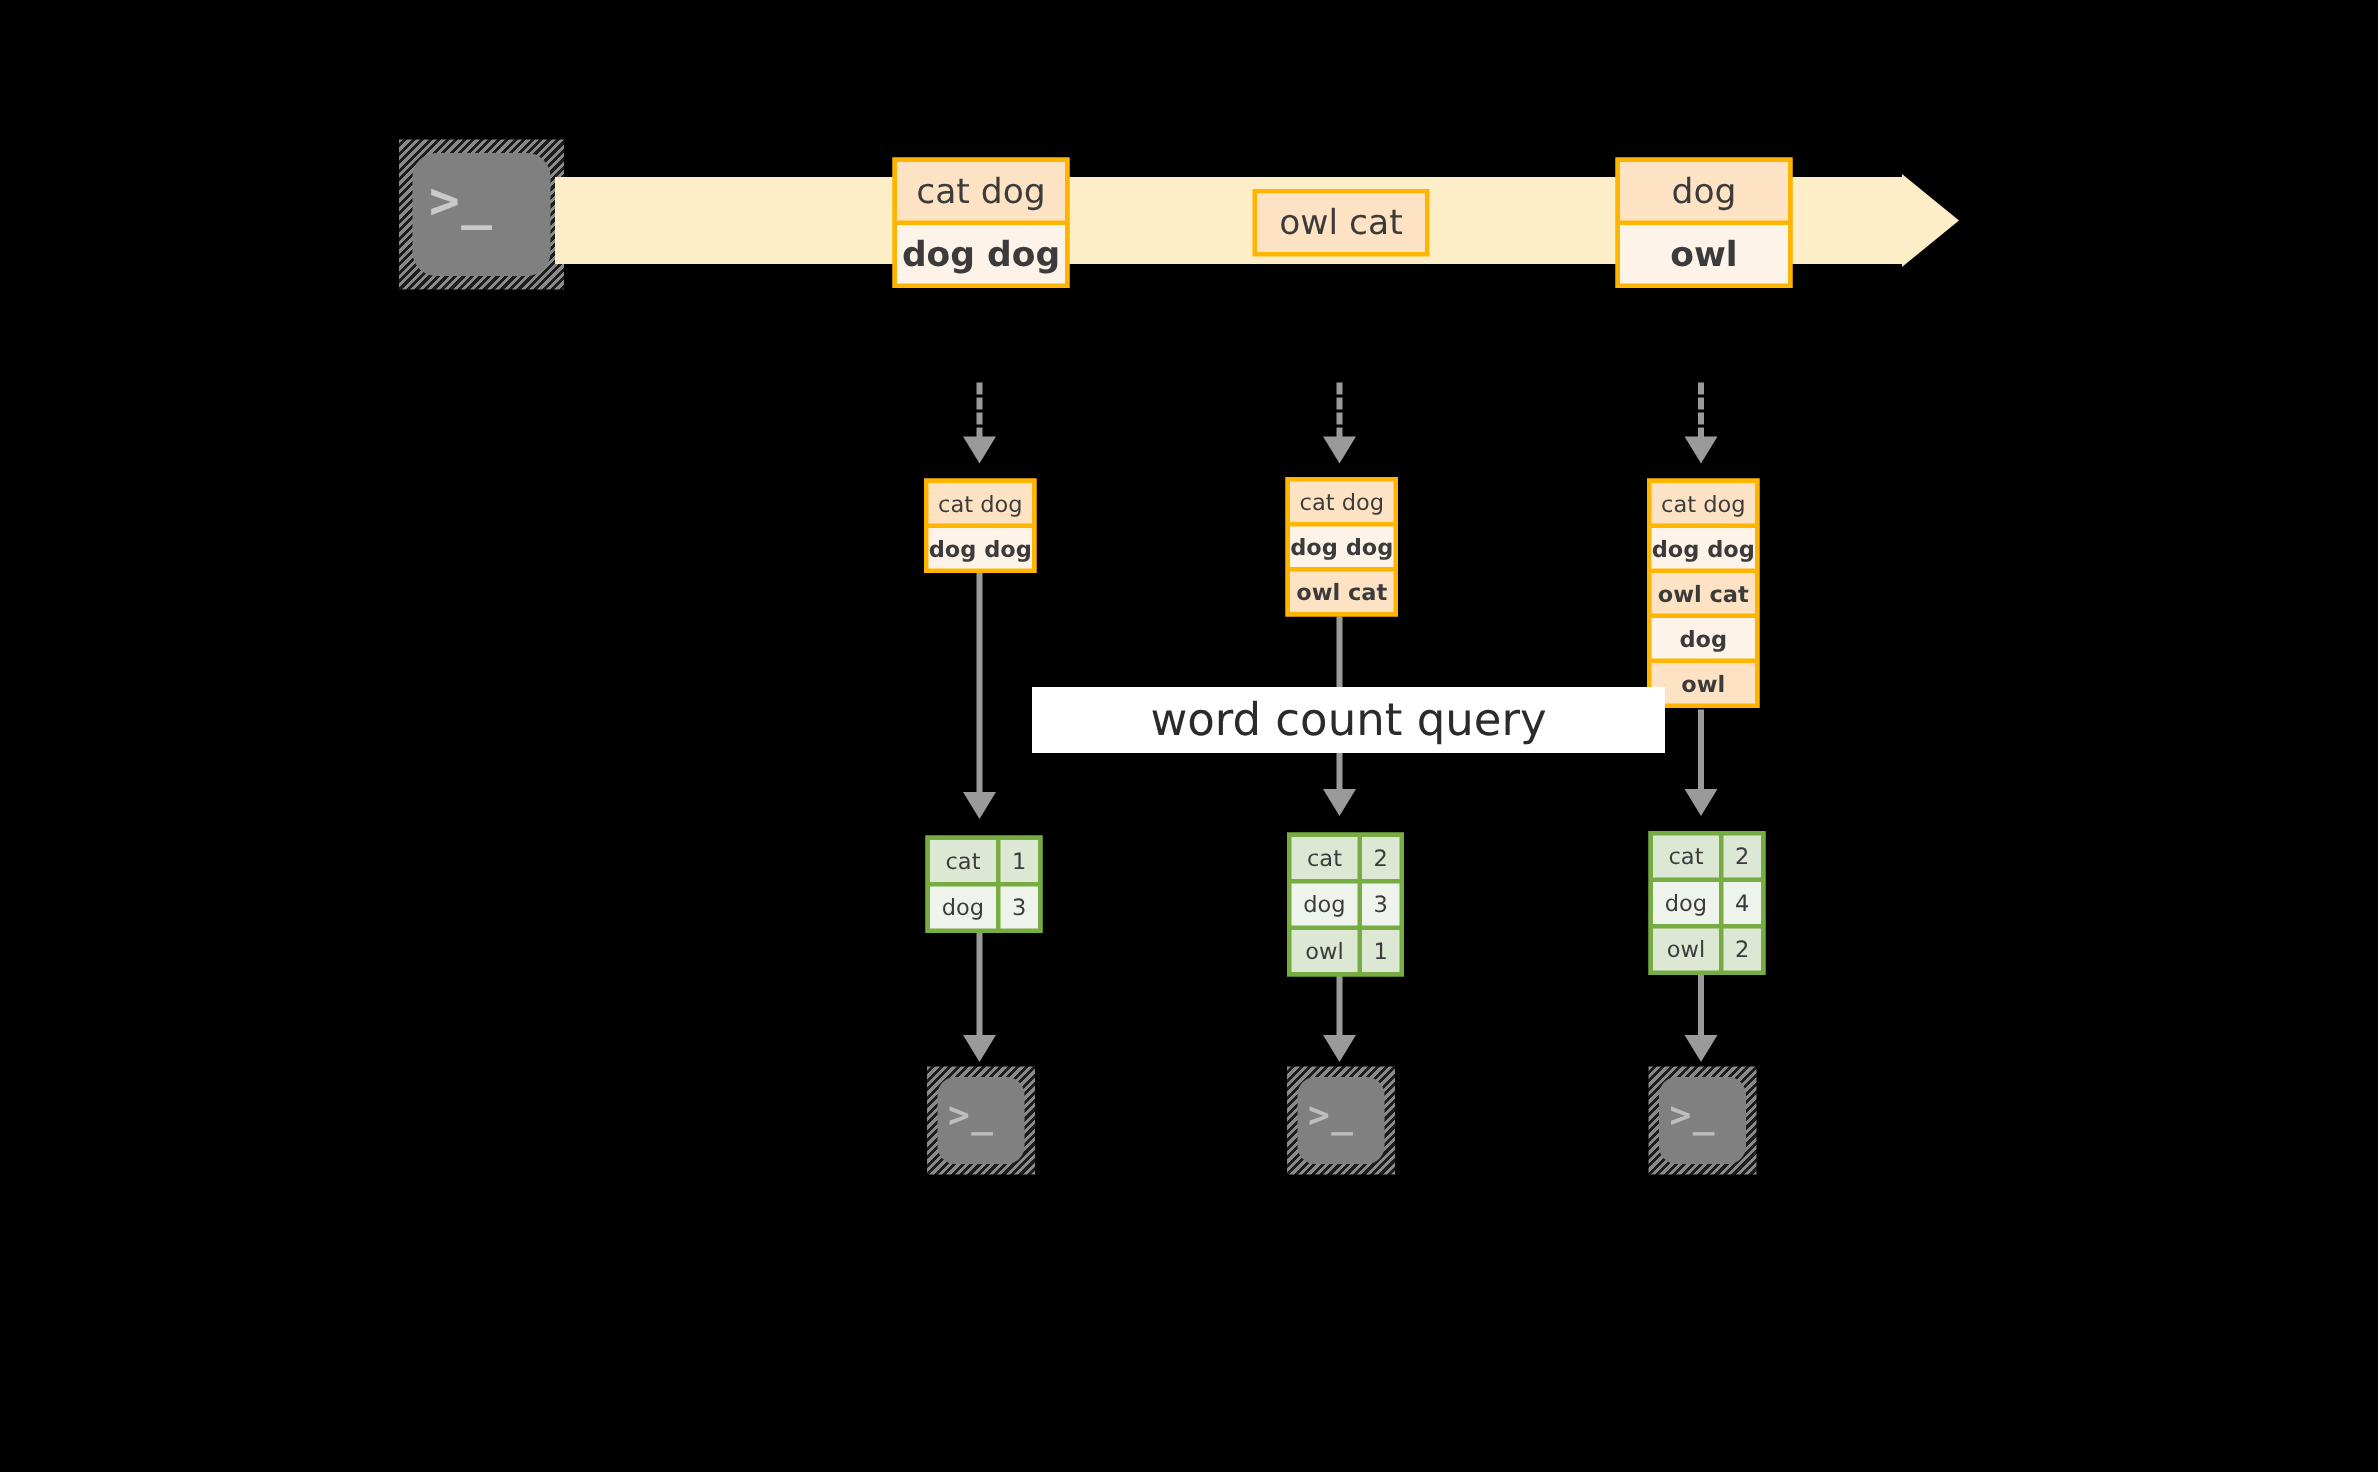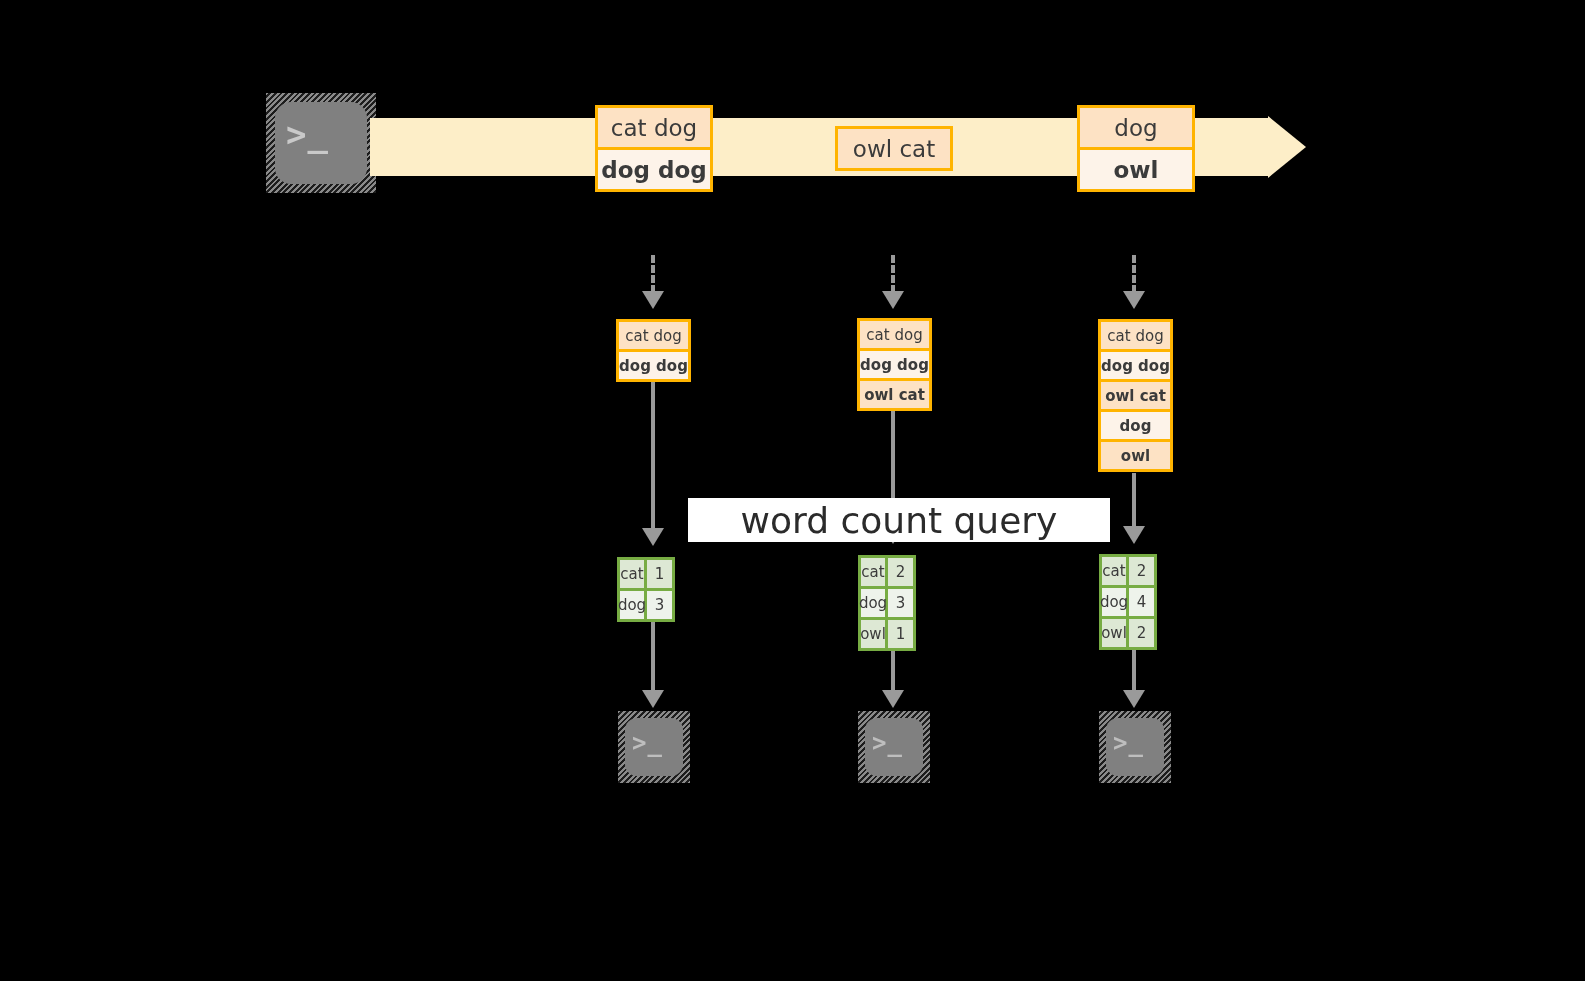--- a/index.html
+++ b/index.html
@@ -105,21 +105,21 @@
   .cnt-row + .cnt-row { margin-top: 3px; }
   .cnt-cell {
     box-sizing: border-box;
     display: flex;
     align-items: center;
     justify-content: center;
     color: #3b3b3b;
     font-size: 15px;
     white-space: nowrap;
   }
-  .cnt-cell.word { width: 24px; }
+  .cnt-cell.word { width: 44px; }
   .cnt-cell.num  { width: 25px; margin-left: 3px; }
   .cnt-row.shadeA .cnt-cell { background: #dde8d4; }
   .cnt-row.shadeB .cnt-cell { background: #eef3eb; }
 
   
   .gline {
     position: absolute;
     width: 4px;
     background: #9a9a9a;
     z-index: 1;
@@ -271,17 +271,17 @@
   </div>
 
   <div class="gline" style="left:1132px; top:648px; height:51px;"></div>
   <div class="garrow" style="left:1123px; top:690px;"></div>
 
   <div class="terminal small" style="left:1099px; top:711px; width:72px; height:72px;">
     <div class="face"></div>
     <div class="prompt">&gt;_</div>
   </div>
 
-  <div class="query-band" style="left:688px; top:458px; width:422px; height:44px; font-size:36px;margin-top:40px;">
+  <div class="query-band" style="left:688px; top:458px; width:422px; height:44px; font-size:30px;">
     <span>word count query</span>
   </div>
 
 </div>
 
 </body></html>

